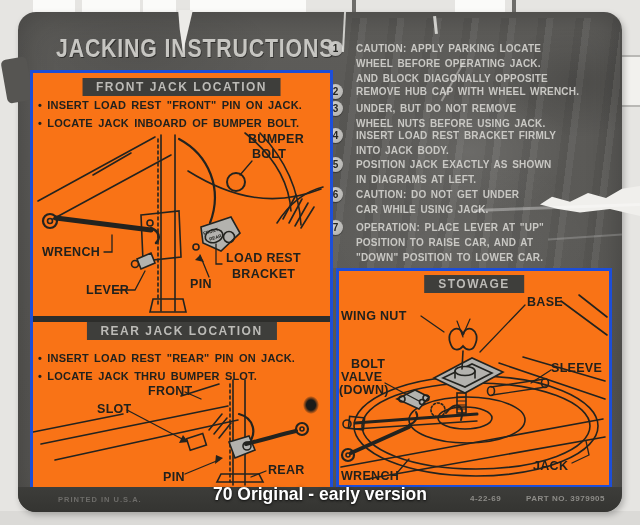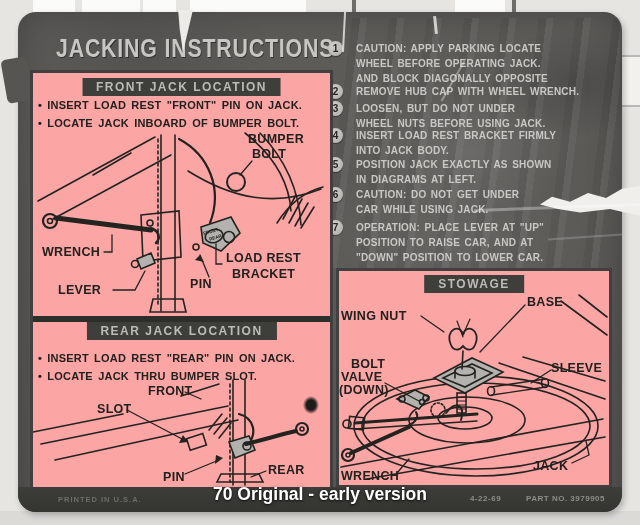--- a/index.html
+++ b/index.html
@@ -42,21 +42,21 @@
   .instr .num{
     position:absolute;left:0;top:0;width:15px;height:15px;border-radius:50%;
     background:radial-gradient(circle at 35% 30%, #cfcecb, #aeadaa);
     color:#262622;font-size:10px;font-weight:bold;text-align:center;line-height:15px;
     box-shadow:0 1px 1px rgba(0,0,0,.4);
   }
   .instr .txt{display:block;margin-left:28px;color:#c9c8c4;font-size:10px;font-weight:bold;line-height:15px;letter-spacing:.2px;word-spacing:1.5px;}
   .instr .ln{display:block;white-space:nowrap;}
 
   
-  .panel{position:absolute;background:#fca5a5;border:3px solid #404040;box-sizing:border-box;}
+  .panel{position:absolute;background:#f97316;border:3px solid #1d4ed8;box-sizing:border-box;}
   .panel-left{left:30px;top:70px;width:303px;height:420px;}
   .sec{position:absolute;left:0;width:297px;}
   .sec-front{top:0;height:243px;}
   .sec-divider{position:absolute;left:0;top:243px;width:297px;height:6px;background:#2d2d2a;}
   .sec-rear{top:249px;height:165px;}
   .hdrbox{
     position:absolute;left:50%;transform:translateX(-50%);
     background:#3e3e3b;color:#bcbbb7;font-size:12px;font-weight:bold;letter-spacing:1.5px;
     padding:2px 14px;white-space:nowrap;
   }
@@ -124,21 +124,21 @@
   </div>
   <div class="instr" style="top:84px">
     <span class="num">2</span>
     <span class="txt">
         <span class="ln">REMOVE HUB CAP WITH WHEEL WRENCH.</span>
       </span>
   </div>
   <div class="instr" style="top:101px">
     <span class="num">3</span>
     <span class="txt">
-        <span class="ln">LOOSEN, BUT DO NOT UNDER</span>
+        <span class="ln">UNDER, BUT DO NOT REMOVE</span>
         <span class="ln">WHEEL NUTS BEFORE USING JACK.</span>
       </span>
   </div>
   <div class="instr" style="top:128px">
     <span class="num">4</span>
     <span class="txt">
         <span class="ln">INSERT LOAD REST BRACKET FIRMLY</span>
         <span class="ln">INTO JACK BODY.</span>
       </span>
   </div>
@@ -207,21 +207,21 @@
           <path class="lt" d="M71,121 L79,121 L79,104"></path>
           <path class="lt" d="M80,159 L102,159 L112,140"></path>
           <path class="lt" d="M176,146 L167,124"></path>
             <polygon points="167,124 171,131 162,129" fill="#23231f" stroke="none"></polygon>
           <path class="lt" d="M189,133 L183,133 L183,113"></path>
         </g>
       </svg>
       <div class="dlabel" style="left:215px;top:59px">BUMPER</div>
       <div class="dlabel" style="left:219px;top:74px">BOLT</div>
       <div class="dlabel" style="left:9px;top:172px">WRENCH</div>
-      <div class="dlabel" style="left:25px;top:210px">LEVER</div>
+      <div class="dlabel" style="left:53px;top:210px">LEVER</div>
       <div class="dlabel" style="left:157px;top:204px">PIN</div>
       <div class="dlabel" style="left:193px;top:178px">LOAD REST</div>
       <div class="dlabel" style="left:199px;top:194px">BRACKET</div>
       <div class="dlabel tiny" style="left:170px;top:156px;transform:rotate(-16deg)">FRONT</div>
       <div class="dlabel tiny" style="left:176px;top:162px;transform:rotate(-16deg)">REAR</div>
     </div>
 
     <div class="sec-divider"></div>
 
     <div class="sec sec-rear">

